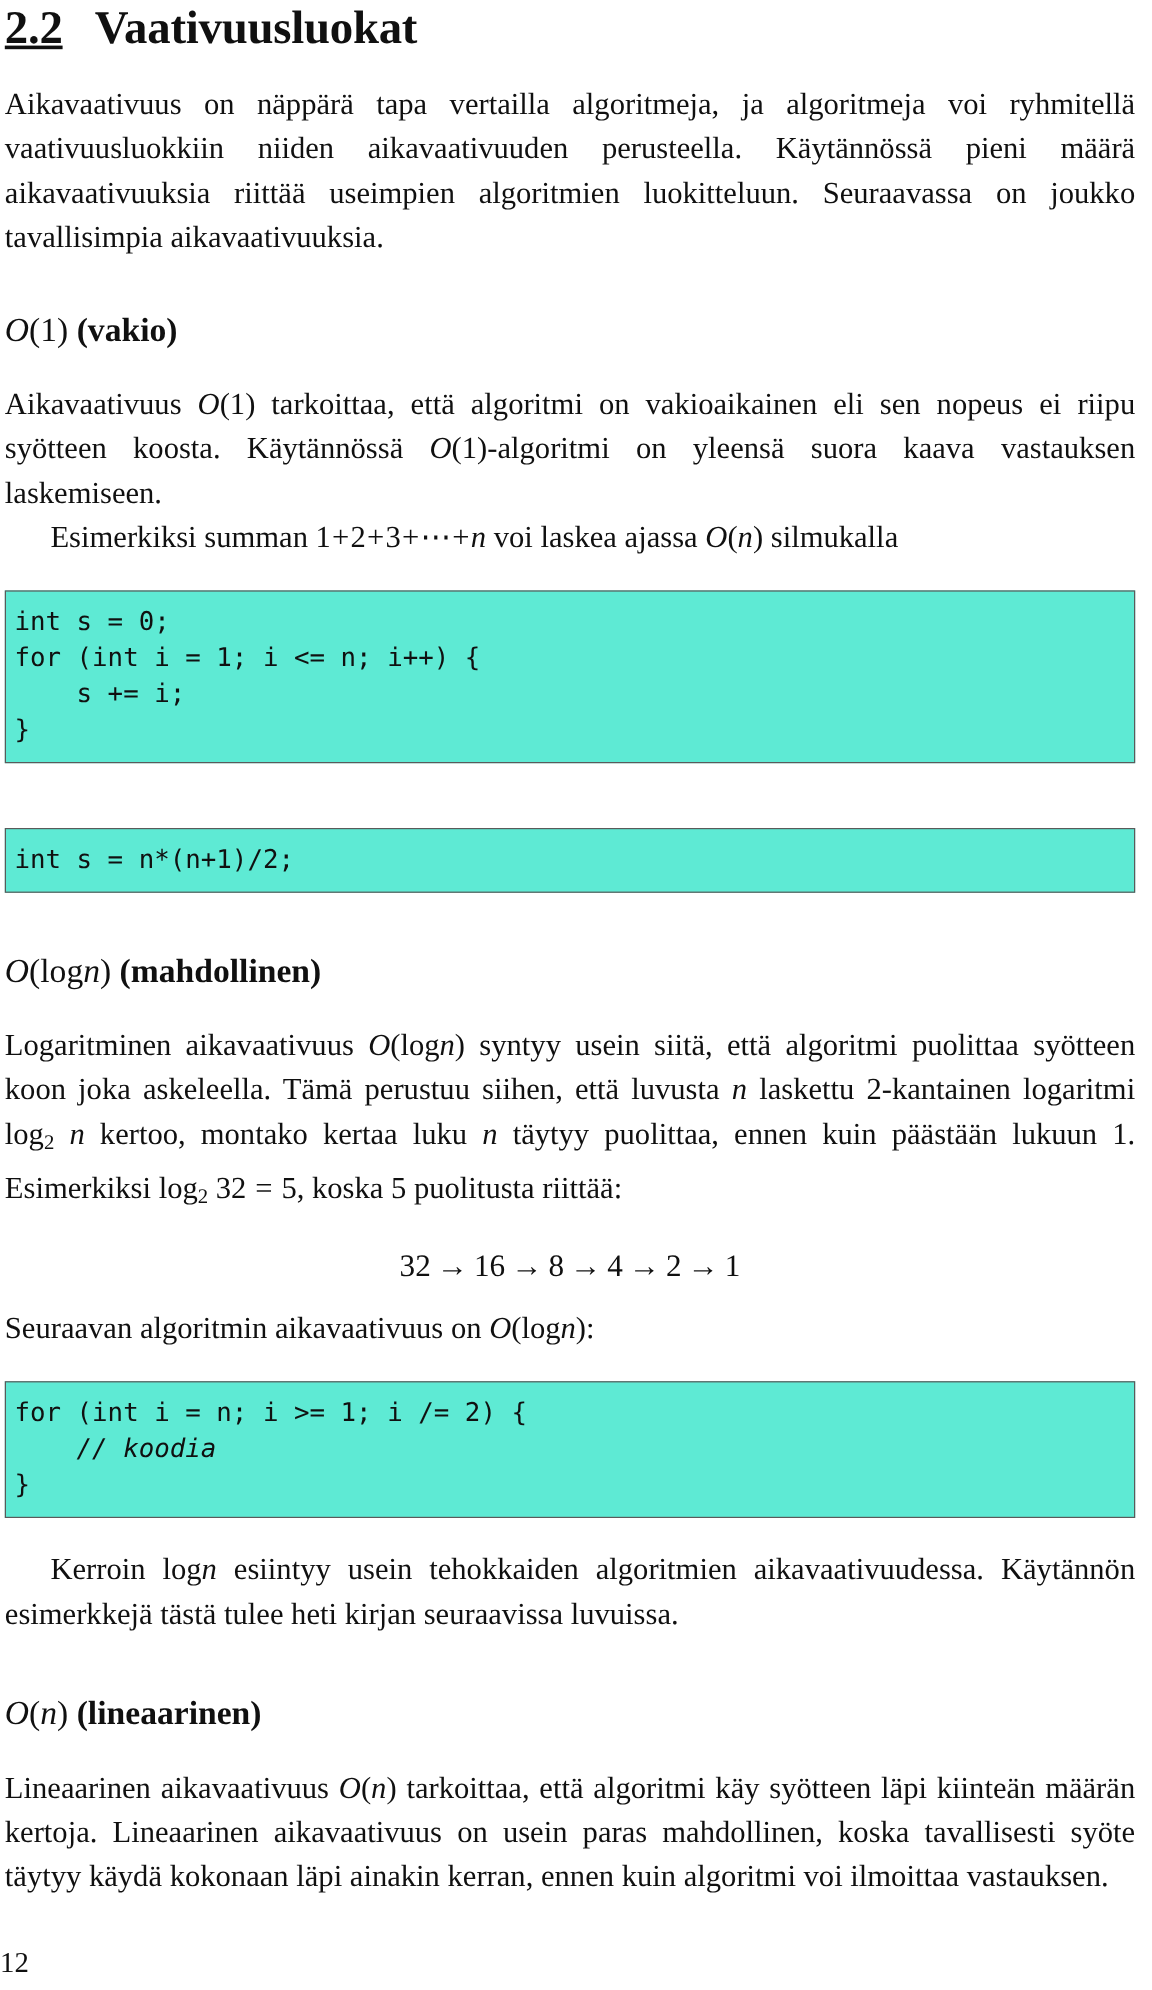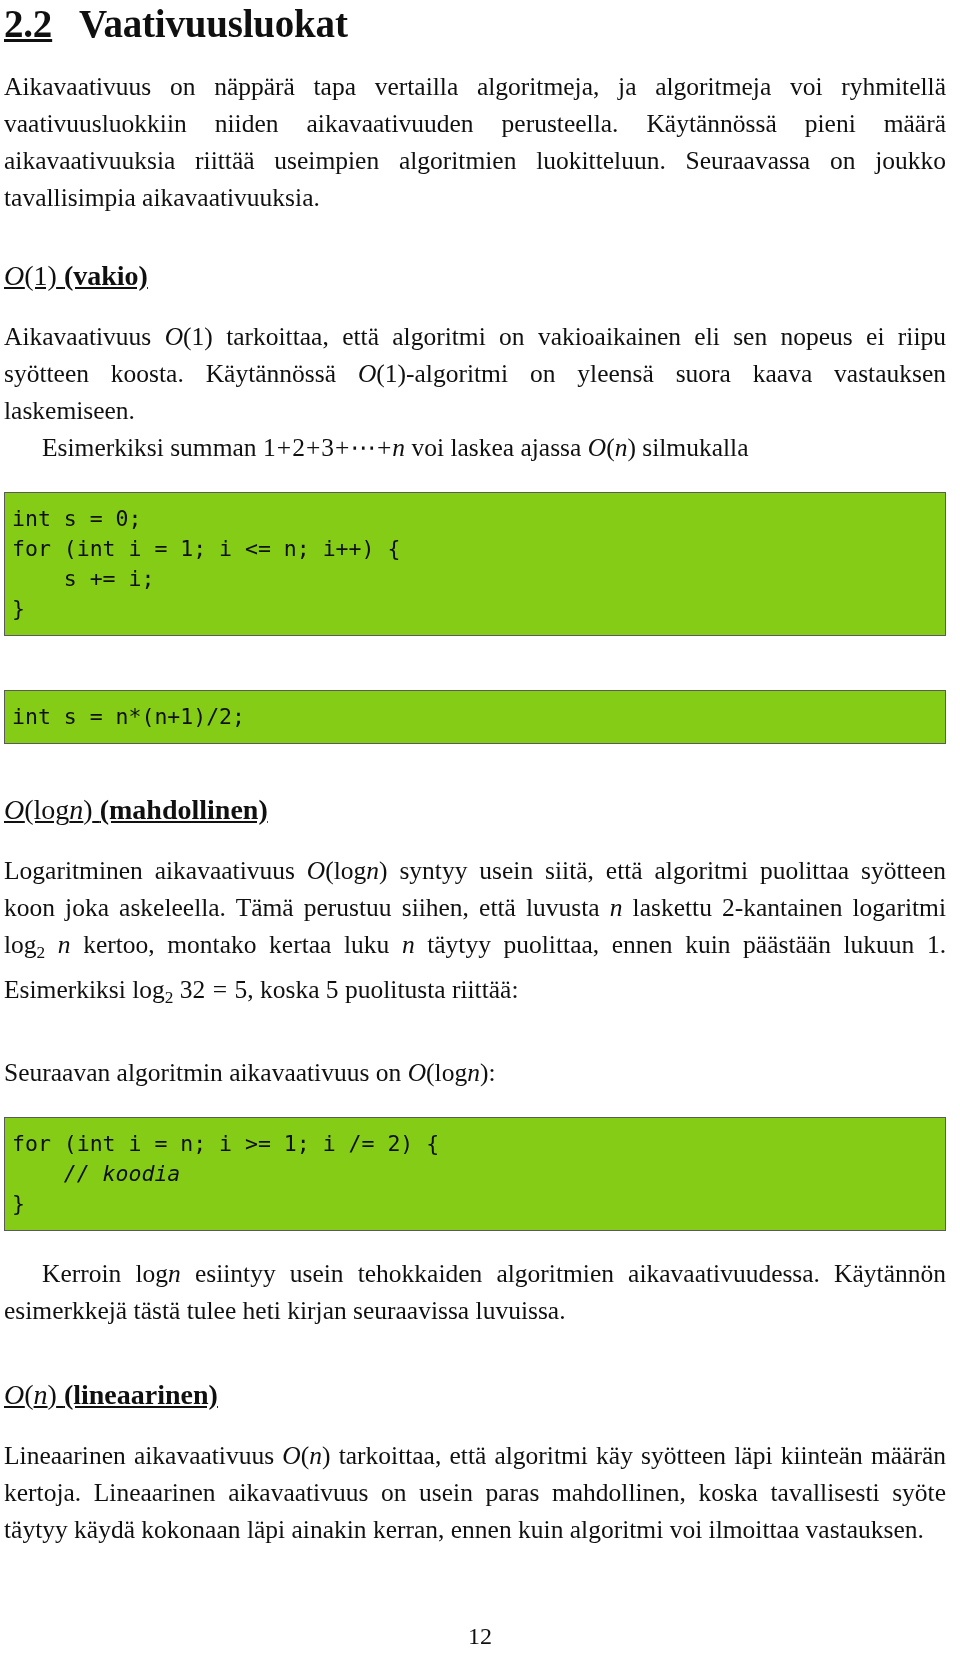--- a/index.html
+++ b/index.html
@@ -65,21 +65,20 @@
     text-align: left;
   }
 
   
   h3.subhead {
     font-size: 28px;
     line-height: 32px;
     font-weight: bold;
     margin: 0;
     padding: 0;
-    text-decoration: underline;
   }
   h3.subhead .math {
     font-style: italic;
     font-weight: normal;
   }
   h3.subhead .mathupright {
     font-style: normal;
     font-weight: normal;
   }
 
@@ -107,42 +106,42 @@
     margin: 0;
   }
   .display-math .arrow {
     padding: 0 5px;
   }
 
   
   .codeblock {
     box-sizing: border-box;
     border: 1.6px solid #5a5a5a;
-    background: #84cc16;
+    background: #5eead4;
     margin: 0;
     padding: 11px 0 11px 7px;
     font-family: "DejaVu Sans Mono", "Liberation Mono", monospace;
     font-size: 21.5px;
     line-height: 30px;
     white-space: pre;
     color: #101010;
     overflow: hidden;
   }
   .codeblock .cmt {
     font-style: italic;
     text-align: right;
   }
 
   
   .page-number {
     position: absolute;
     left: 0;
     right: 0;
     top: 1622px;
-    text-align: center;
+    text-align: left;
     font-size: 24px;
     line-height: 28px;
   }
   .sp-16 { height: 16px; }
   .sp-22 { height: 22px; }
   .sp-24 { height: 24px; }
   .sp-26 { height: 26px; }
   .sp-28 { height: 28px; }
   .sp-44 { height: 44px; }
   .sp-50 { height: 50px; }
@@ -186,20 +185,21 @@
     <div class="sp-50"></div>
 
     <h3 class="subhead"><span class="math"><span class="mO">O</span><span class="mathupright">(log</span><span class="mi">n</span><span class="mathupright">)</span></span> <span>(mahdollinen)</span></h3>
 
     <div class="sp-26"></div>
 
     <p class="body">Logaritminen aikavaativuus <span class="mO">O</span>(log<span class="mi">n</span>) syntyy usein siitä, että algoritmi puolittaa syötteen koon joka askeleella. Tämä perustuu siihen, että luvusta <span class="mi">n</span> laskettu 2-kantainen logaritmi log<sub>2</sub> <span class="mi">n</span> kertoo, montako kertaa luku <span class="mi">n</span> täytyy puolittaa, ennen kuin päästään lukuun 1. Esimerkiksi log<sub>2</sub> 32 <span class="op">=</span> 5, koska 5 puolitusta riittää:</p>
 
     <div class="sp-22"></div>
 
+    <p class="display-math"><span>32</span><span class="arrow">→</span><span>16</span><span class="arrow">→</span><span>8</span><span class="arrow">→</span><span>4</span><span class="arrow">→</span><span>2</span><span class="arrow">→</span><span>1</span></p>
 
     <div class="sp-16"></div>
 
     <p class="body nojust">Seuraavan algoritmin aikavaativuus on <span class="mO">O</span>(log<span class="mi">n</span>):</p>
 
     <div class="sp-26"></div>
 
     <pre class="codeblock"><span>for (int i = n; i &gt;= 1; i /= 2) {</span>
 <span class="cmt">    // koodia</span>
 <span>}</span></pre>

